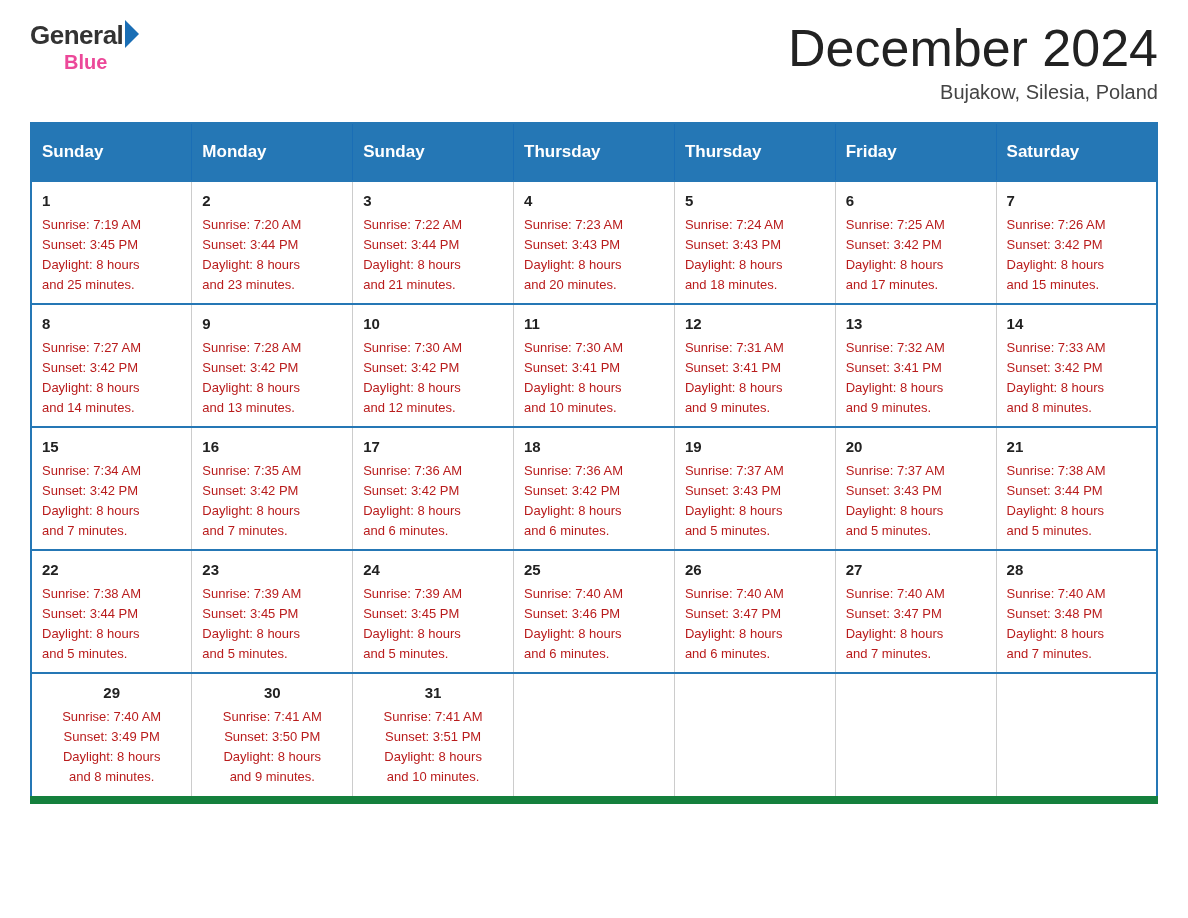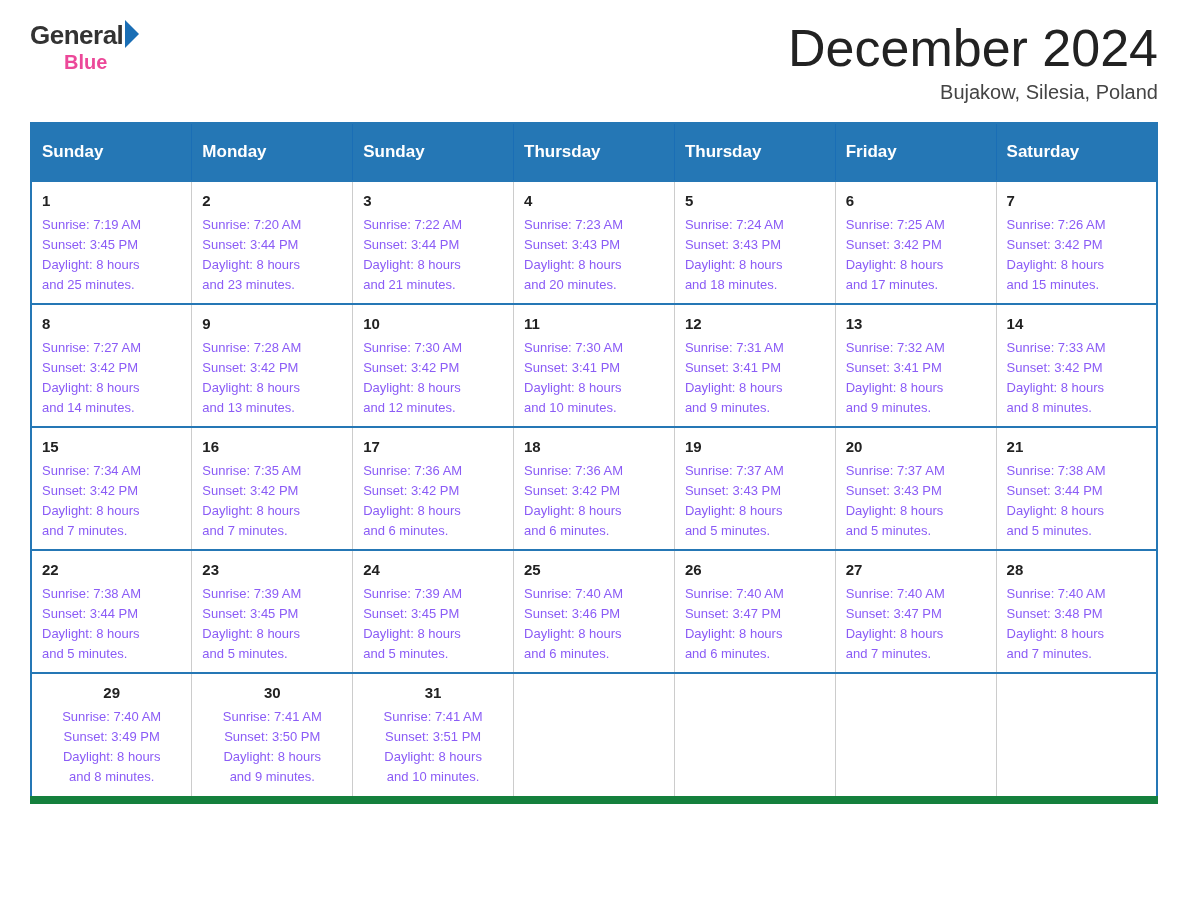--- a/index.html
+++ b/index.html
@@ -105,21 +105,21 @@
       text-align: center;
     }
     .day-number {
       font-size: 15px;
       font-weight: bold;
       margin-bottom: 2px;
       color: #222;
     }
     .day-info {
       font-size: 13px;
-      color: #8b5cf6;
+      color: #b91c1c;
       line-height: 1.55;
     }
     .empty-cell {
       background: #fff;
     }
   </style>
 </head>
 <body>
 
 <div class="header">

